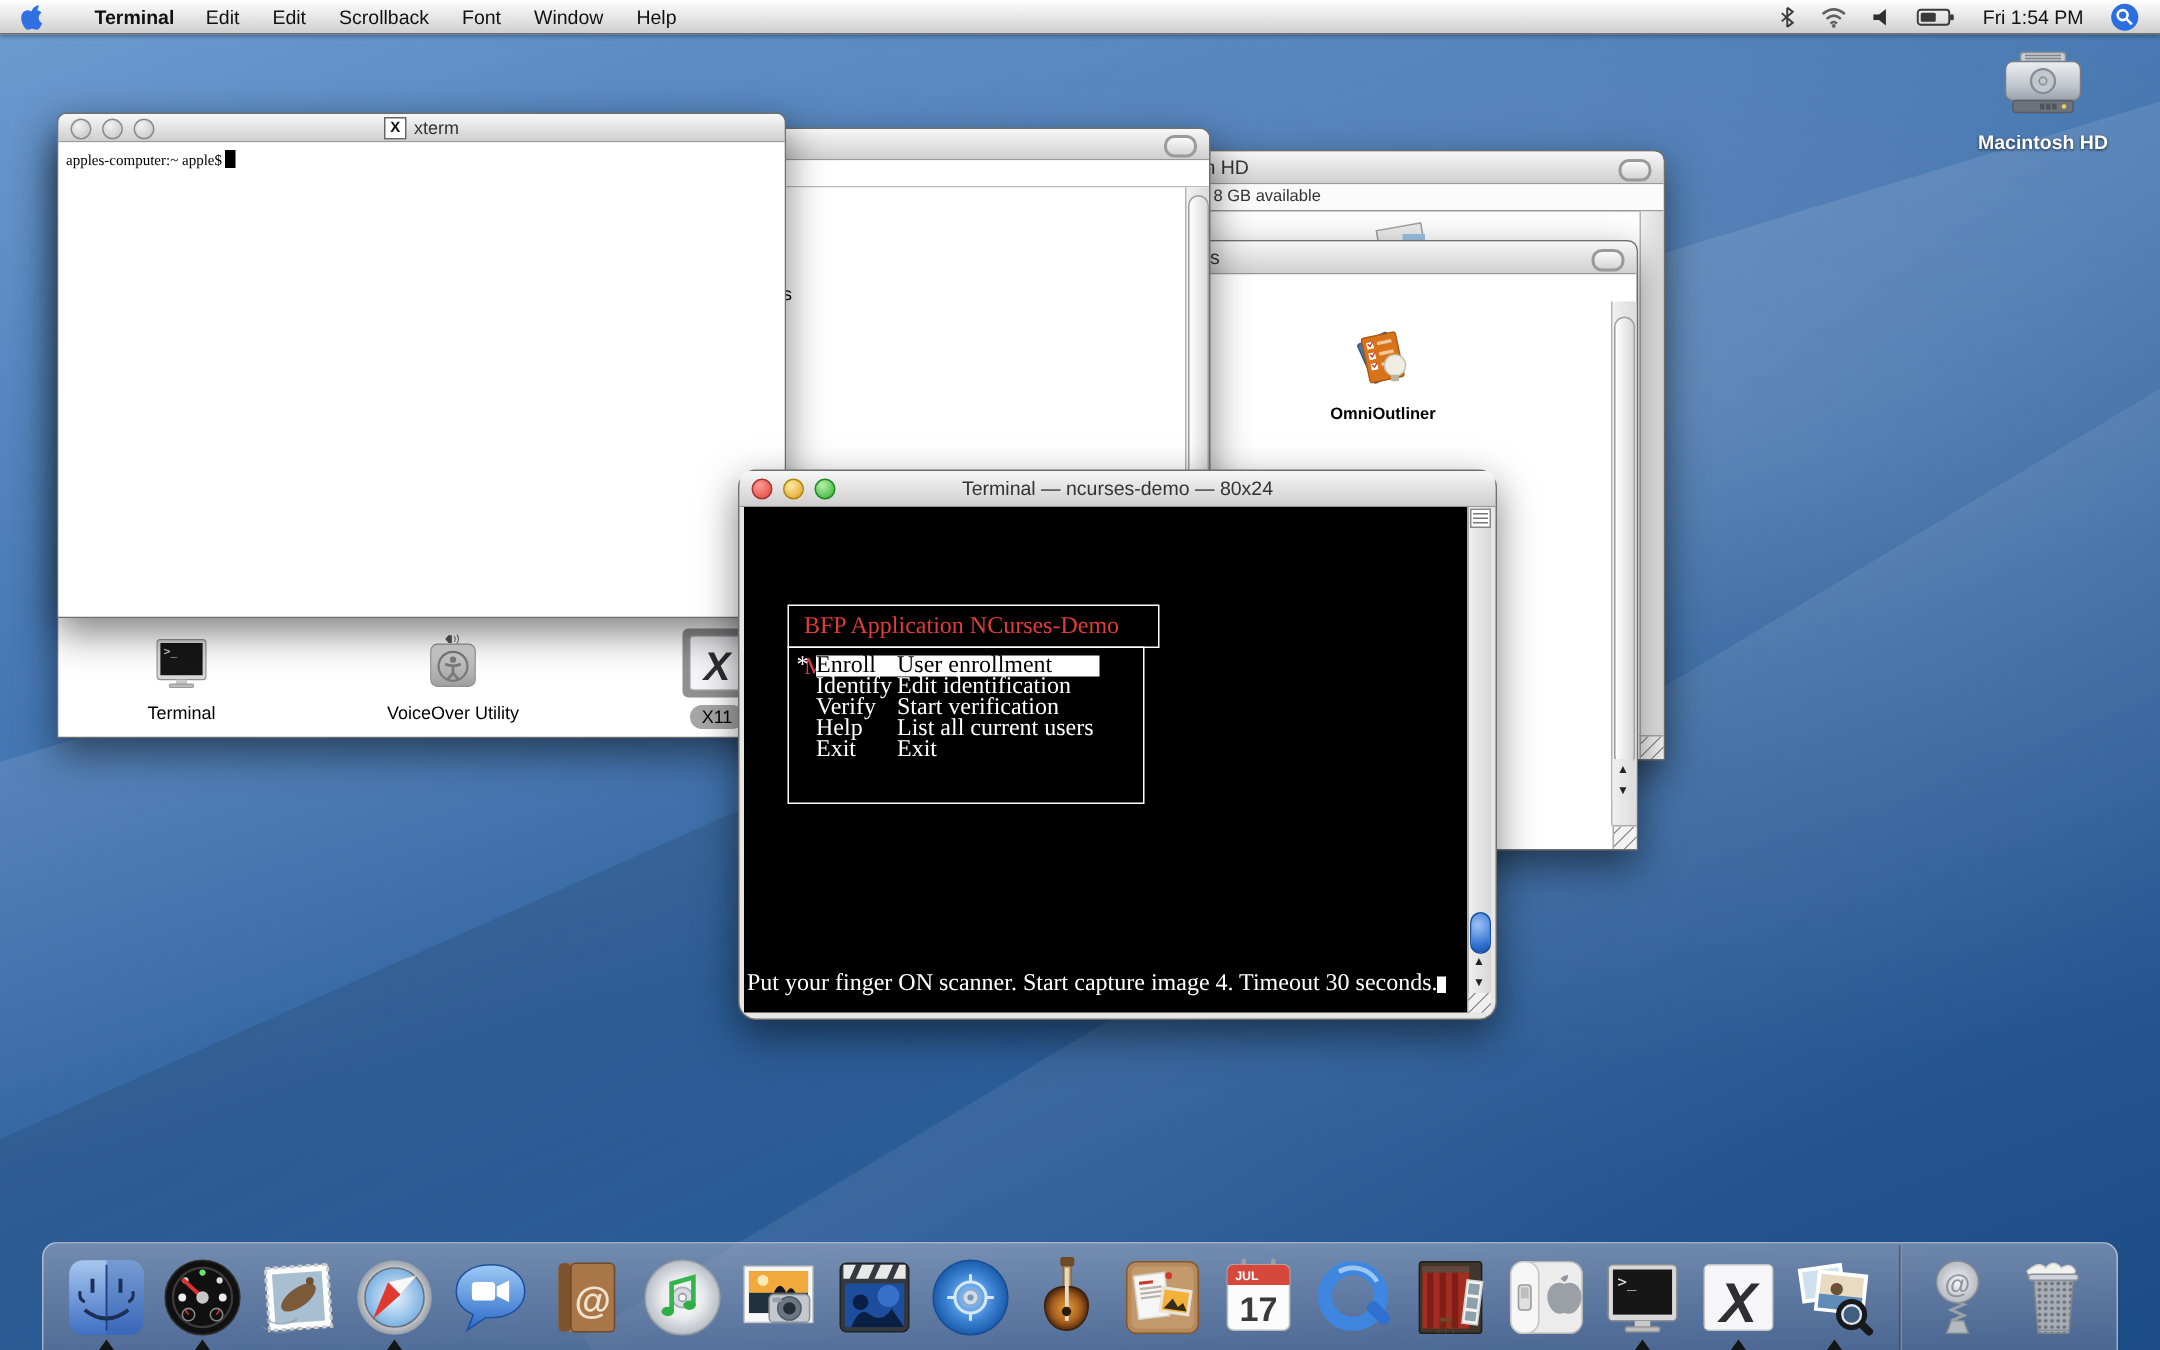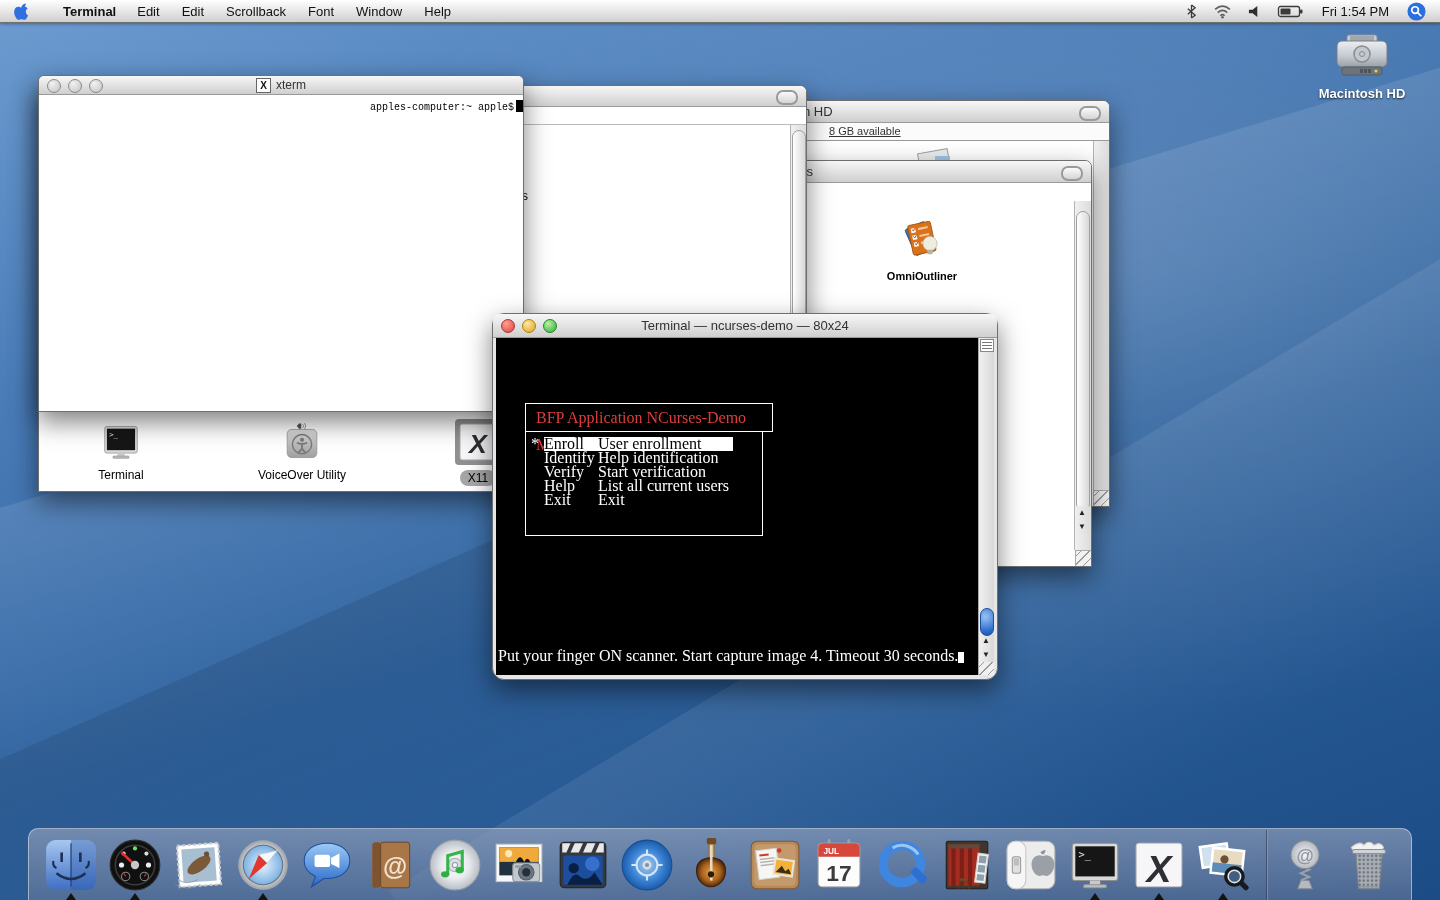--- a/index.html
+++ b/index.html
@@ -52,42 +52,42 @@
         background:linear-gradient(90deg,#ffffff,#d8d8d8);border:1px solid #9f9f9f;}
   .sb-arrow{position:absolute;left:0;width:14px;height:14px;font-size:8px;line-height:14px;
         text-align:center;color:#222;background:linear-gradient(90deg,#f0f0f0,#dcdcdc);}
 
   
   #xterm{left:38px;top:75px;width:484px;height:335px;z-index:13;border-radius:6px 6px 0 0;}
   #xterm .tbar{height:18px;font-size:12px;gap:5px;}
   #xterm .xicon{width:13px;height:13px;border:1px solid #666;background:#fff;font-size:10px;
         line-height:13px;text-align:center;color:#111;font-weight:bold;}
   #xterm .content{position:absolute;left:0;top:19px;right:0;bottom:0;background:#fff;
-        font-family:Liberation Mono, monospace;font-size:10px;color:#000;padding:5px 0 0 5px;text-align:right;}
+        font-family:Liberation Serif, serif;font-size:10px;color:#000;padding:5px 0 0 5px;}
   .blockcur{display:inline-block;width:7px;height:12px;background:#000;vertical-align:-2px;margin-left:2px;}
 
   
   #winutil{left:38px;top:85px;width:767px;height:405px;z-index:12;}
   #winutil .tbar{height:20px;}
   #winutil .ustatus{position:absolute;left:0;top:21px;right:0;height:17px;background:#fff;
         border-bottom:1px solid #bbb;}
   #winutil .ucontent{position:absolute;left:0;top:39px;right:0;bottom:0;background:#fff;overflow:hidden;}
   .fitem{position:absolute;width:120px;text-align:center;}
   .fitem .ic{width:40px;height:40px;margin:0 auto;}
   .fitem .lbl{margin-top:6px;font-size:12px;color:#000;}
   .fitem .lbl .pillbg{background:#a6a6a6;border-radius:8px;padding:1px 8px;}
   .selic{background:#909090;border-radius:4px;padding:3px;width:40px;height:40px;margin:0 auto;}
   .clipfrag{position:absolute;font-size:12px;color:#000;}
 
   
   #winhd{left:700px;top:100px;width:408px;height:405px;z-index:10;}
   #winhd .tbar{height:21px;justify-content:flex-start;}
   #winhd .ttext{margin-left:50px;}
   #winhd .statusbar{top:22px;}
-  #winhd .stext{position:absolute;left:128px;top:2px;text-decoration:underline;}
+  #winhd .stext{position:absolute;left:108px;top:2px;}
   #winapp{left:700px;top:160px;width:390px;height:405px;z-index:11;}
   #winapp .tbar{height:21px;justify-content:flex-start;}
   #winapp .ttext{margin-left:42px;}
   #winapp .statusbar{top:22px;}
   #winapp .stext{position:absolute;left:112px;top:2px;}
 
   
   #term{left:492px;top:313px;width:504px;height:365px;z-index:14;background:#e6e6e6;border-radius:12px;}
   #term .tbar{height:23px;}
   #term .body{position:absolute;left:3px;top:24px;right:18px;bottom:4px;background:#000;
@@ -356,21 +356,21 @@
         <span class="lt grn"></span>
       </div>
       <span>Terminal — ncurses-demo — 80x24</span>
     </div>
     <div class="body">
       <div class="ncbox" id="nc-title">
         <span style="color:#e03c3c;">BFP Application NCurses-Demo Menu</span>
       </div>
       <div class="ncbox" id="nc-items">
         <div class="trow sel"><span class="mk">*</span><span class="hlwrap"><span class="nm">Enroll</span><span class="ds">User enrollment</span></span></div>
-        <div class="trow"><span class="mk"> </span><span class="hlwrap"><span class="nm">Identify</span><span class="ds">Help identification</span></span></div>
+        <div class="trow"><span class="mk"> </span><span class="hlwrap"><span class="nm">Identify</span><span class="ds">Edit identification</span></span></div>
         <div class="trow"><span class="mk"> </span><span class="hlwrap"><span class="nm">Verify</span><span class="ds">Start verification</span></span></div>
         <div class="trow"><span class="mk"> </span><span class="hlwrap"><span class="nm">Help</span><span class="ds">List all current users</span></span></div>
         <div class="trow"><span class="mk"> </span><span class="hlwrap"><span class="nm">Exit</span><span class="ds">Exit</span></span></div>
       </div>
       <div id="nc-status"><span>Put your finger ON scanner. Start capture image 4. Timeout 30 seconds.</span><span class="wcur"></span></div>
     </div>
     <div class="sbcol">
       <div class="clearicon">
           <i></i>
           <i></i>

